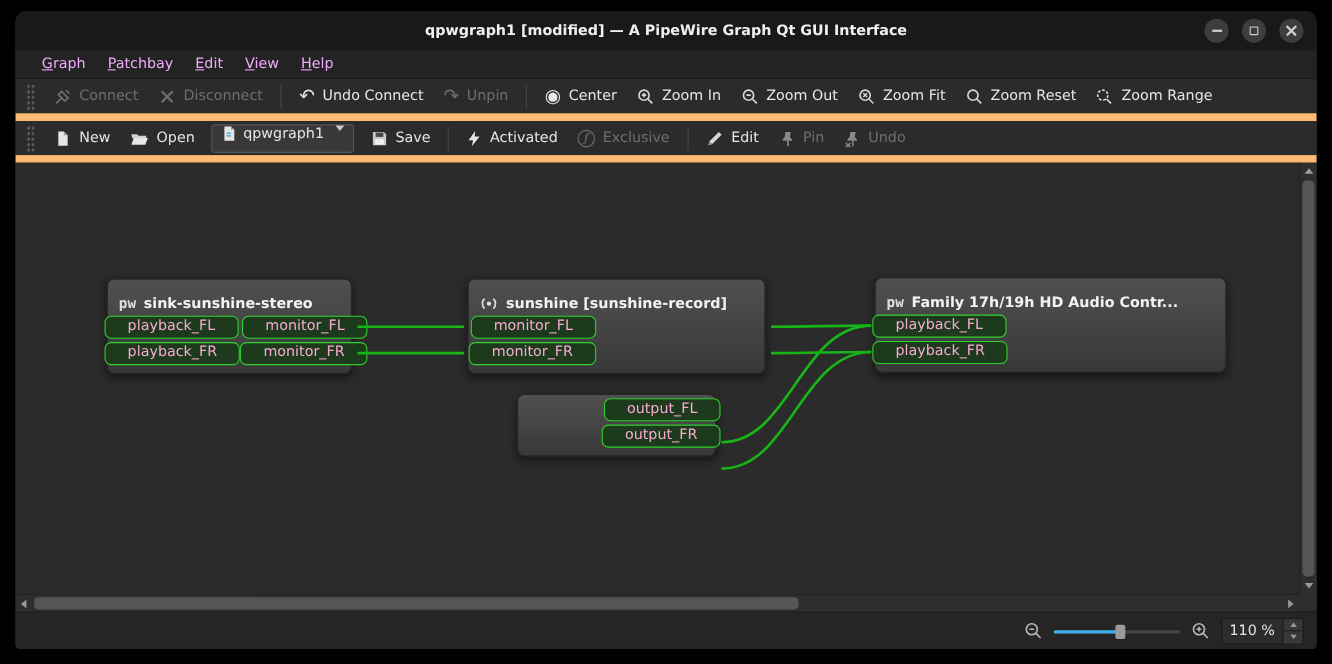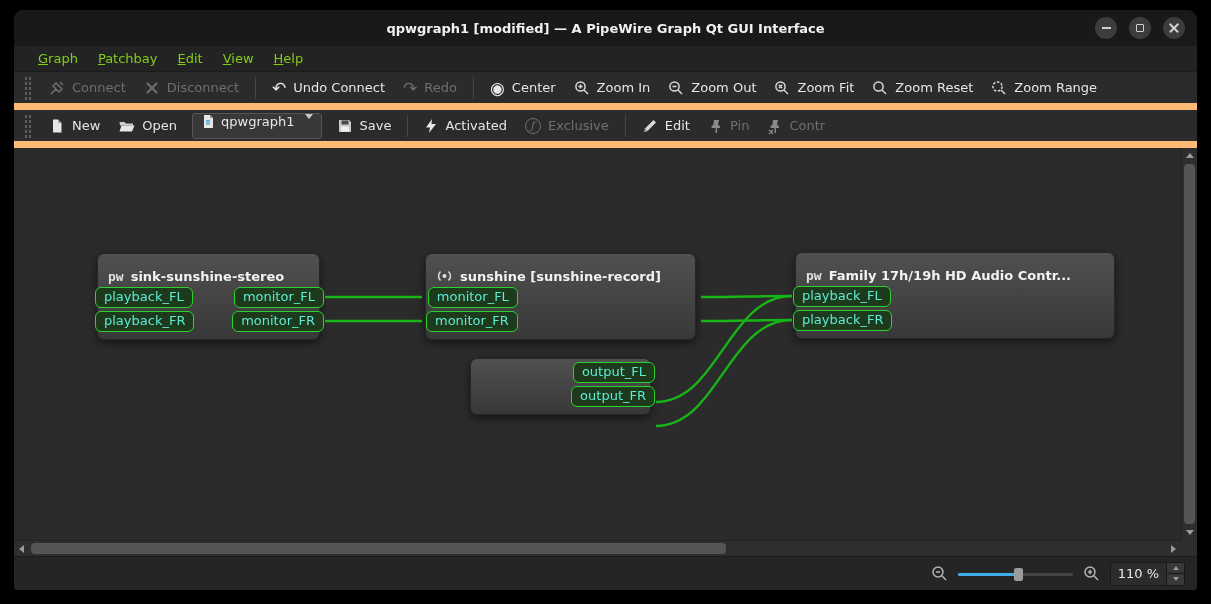--- a/index.html
+++ b/index.html
@@ -20,21 +20,21 @@
   .min-glyph { width:9px; height:2px; background:#cfcfcf; }
   .max-glyph { width:8px; height:8px; border:1.5px solid #cfcfcf; border-radius:1px; }
   .close-glyph { position:relative; width:10px; height:10px; }
   .close-glyph::before,.close-glyph::after{ content:""; position:absolute; left:-1px; top:4px;
     width:12px; height:1.6px; background:#cfcfcf; }
   .close-glyph::before{ transform:rotate(45deg);} .close-glyph::after{ transform:rotate(-45deg);}
 
   
   .menubar { height:26px; background:#232323; display:flex; align-items:center;
     padding-left:14px; flex:none; border-bottom:1px solid #1b1b1b; }
-  .menu-item { padding:3px 10px; color:#84cc16; }
+  .menu-item { padding:3px 10px; color:#f0abfc; }
   .menu-item .accel { text-decoration:underline; }
 
   
   .toolbar { height:38px; background:#2b2b2b; display:flex; align-items:center;
     padding:0 6px; flex:none; border-bottom:7px solid #fdba74; }
   .grip { width:8px; height:24px; margin:0 8px 0 4px;
     background-image:radial-gradient(#5e5e5e 1px, transparent 1.3px);
     background-size:4px 5px; }
   .tbtn { display:flex; align-items:center; gap:7px; padding:0 9px; height:28px;
     border-radius:3px; color:#e6e6e6; white-space:nowrap; }
@@ -63,22 +63,22 @@
     background:linear-gradient(#505050,#383838); box-shadow:0 3px 8px rgba(0,0,0,.55);
     padding-bottom:7px; }
   .node-header { height:30px; display:flex; align-items:flex-end; gap:7px; padding:0 10px; }
   .node-title { font-weight:bold; color:#f2f2f2; white-space:nowrap; }
   .pw-glyph { font-family:"DejaVu Sans Mono", monospace; font-weight:bold;
     font-size:13px; color:#e0e0e0; line-height:14px; }
   .node-ports { display:flex; justify-content:space-between; padding-top:3px; }
   .pcol { display:flex; flex-direction:column; gap:3px; }
   .pcol.in { align-items:flex-start; margin-left:-3px; }
   .pcol.out { align-items:flex-end; margin-right:-5px; }
-  .port { height:21px; line-height:18px; padding:0 8px; border:1.4px solid #2ed12e;
-    border-radius:6px; background:#1d3a1d; color:#5eead4; white-space:nowrap; }
+  .port { height:21px; line-height:18px; padding:0 20px; border:1.4px solid #2ed12e;
+    border-radius:6px; background:#1d3a1d; color:#f9a8d4; white-space:nowrap; }
 
   
   .vscroll { grid-column:2; grid-row:1; position:relative; background:#2e2e2e;
     border-left:1px solid #222; }
   .hscroll { grid-column:1; grid-row:2; position:relative; background:#2e2e2e;
     border-top:1px solid #222; }
   .scorner { grid-column:2; grid-row:2; background:#2e2e2e; }
   .sarrow { position:absolute; width:15px; height:15px; display:flex;
     align-items:center; justify-content:center; }
   .tri-up{ width:0;height:0;border-left:4px solid transparent;border-right:4px solid transparent;border-bottom:5px solid #9a9a9a;}
@@ -153,21 +153,21 @@
     </div>
 
     <div class="tsep"></div>
 
     <div class="tbtn">
       <span class="uglyph">↶</span>
       <span>Undo Connect</span>
     </div>
     <div class="tbtn disabled">
       <span class="uglyph">↷</span>
-      <span>Redo</span>
+      <span>Unpin</span>
     </div>
 
     <div class="tsep"></div>
 
     <div class="tbtn">
       <span class="uglyph">◉</span>
       <span>Center</span>
     </div>
     <div class="tbtn">
       <svg class="icon" width="16" height="16" viewBox="0 0 16 16">
@@ -270,21 +270,21 @@
           <path d="M6 2 h5 l-1 4.5 2 2 v1.5 h-8.5 v-1.5 l2-2 z" fill="#8a8a8a"></path>
           <path d="M8.3 10 v5" stroke="#8a8a8a" stroke-width="1.5"></path>
         </svg>
       <span>Pin</span>
     </div>
     <div class="tbtn disabled">
       <svg class="icon" width="15" height="16" viewBox="0 0 15 16">
           <path d="M6 2 h5 l-1 4.5 2 2 v1.5 h-8.5 v-1.5 l2-2 z" fill="#8a8a8a"></path>
           <path d="M8.3 10 v5 M2 12 l4 4 M6 12 l-4 4" stroke="#8a8a8a" stroke-width="1.4"></path>
         </svg>
-      <span>Contr</span>
+      <span>Undo</span>
     </div>
   </div>
 
   <div class="canvas-wrap">
     <div class="viewport">
 
       <div class="node" style="left:83px; top:105px; width:223px;">
         <div class="node-header">
           <span class="pw-glyph">pw</span>
           <span class="node-title">sink-sunshine-stereo</span>

